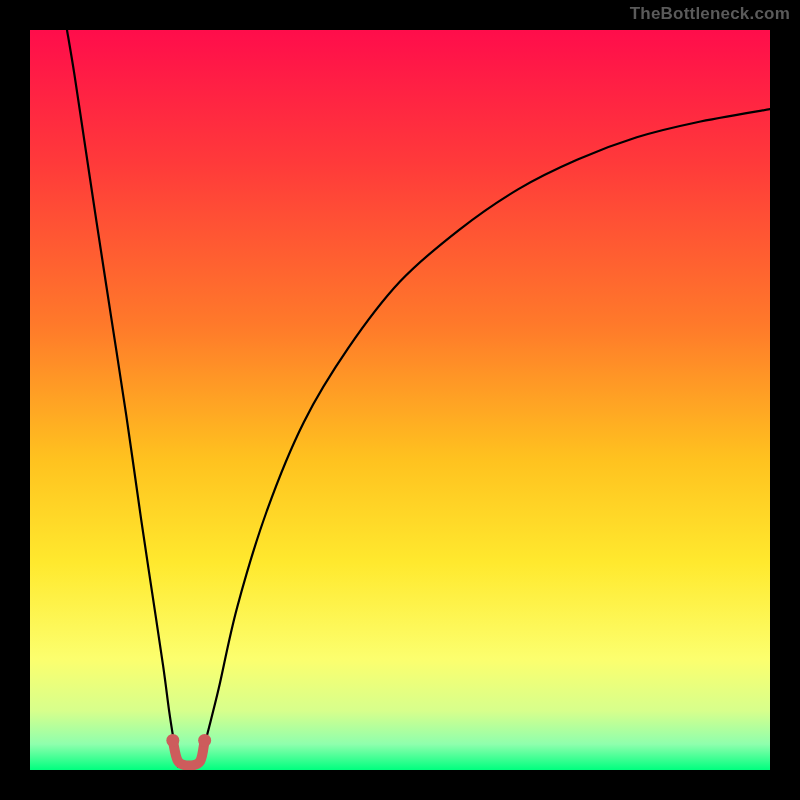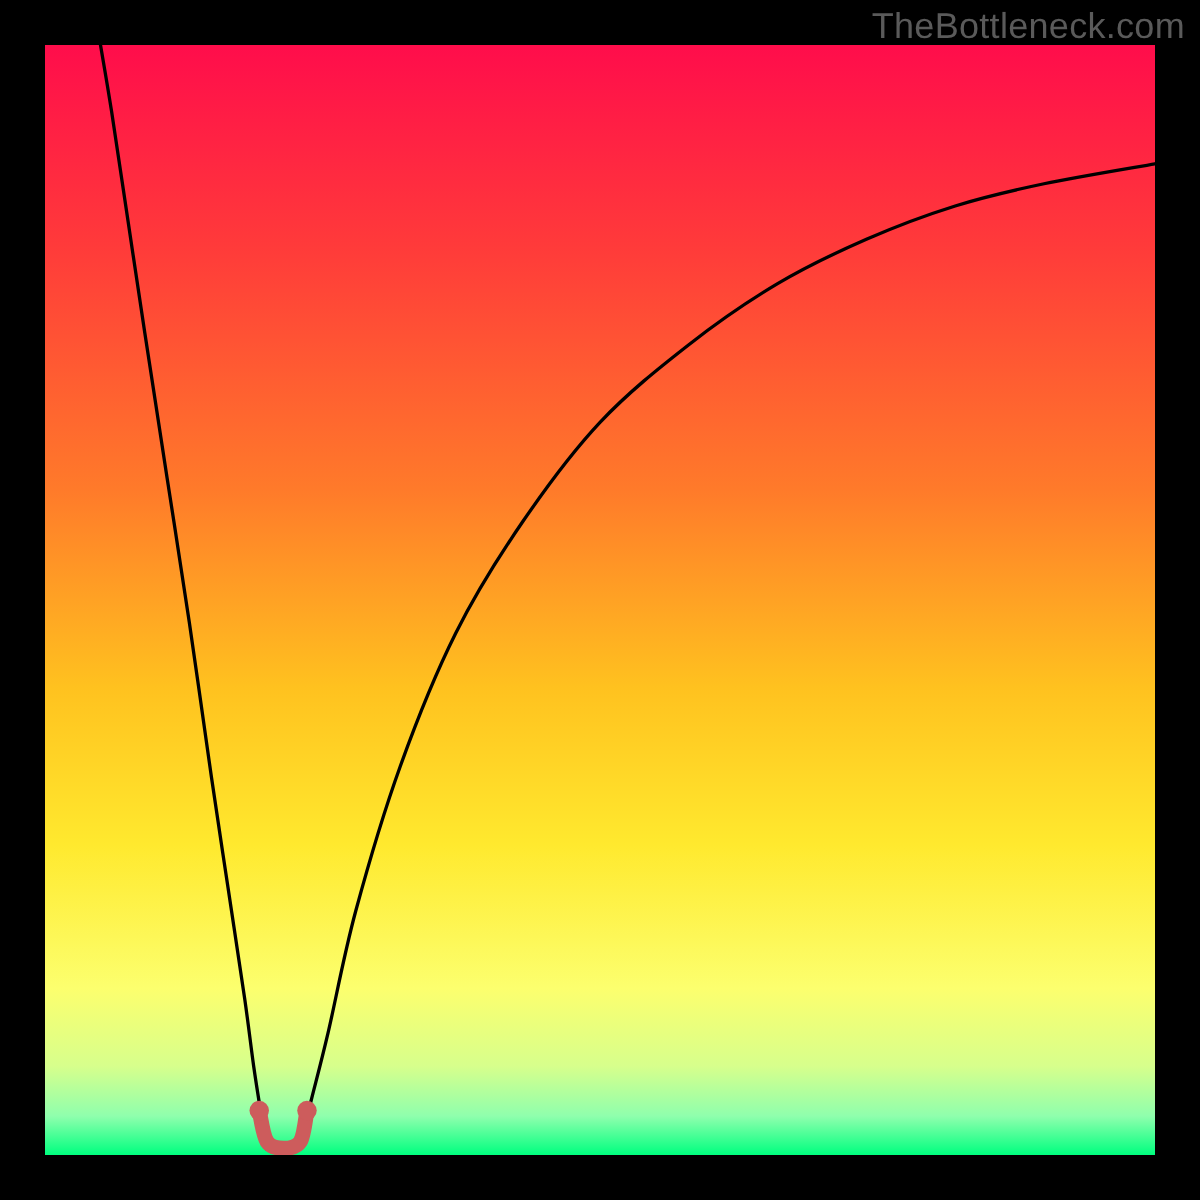--- a/index.html
+++ b/index.html
@@ -10,22 +10,22 @@
     position: absolute;
     left: 0; top: 0;
     width: 800px; height: 800px;
     background: #000;
   }
 
   .watermark {
     position: absolute;
     top: 4px;
     right: 10px;
-    font-size: 24px;
-    font-weight: 400;
+    font-size: 17px;
+    font-weight: 700;
     color: #5a5a5a;
     letter-spacing: 0.2px;
     z-index: 10;
   }
 
   .plot-wrap {
     position: absolute;
     left: 30px;
     top: 30px;
     width: 740px;

